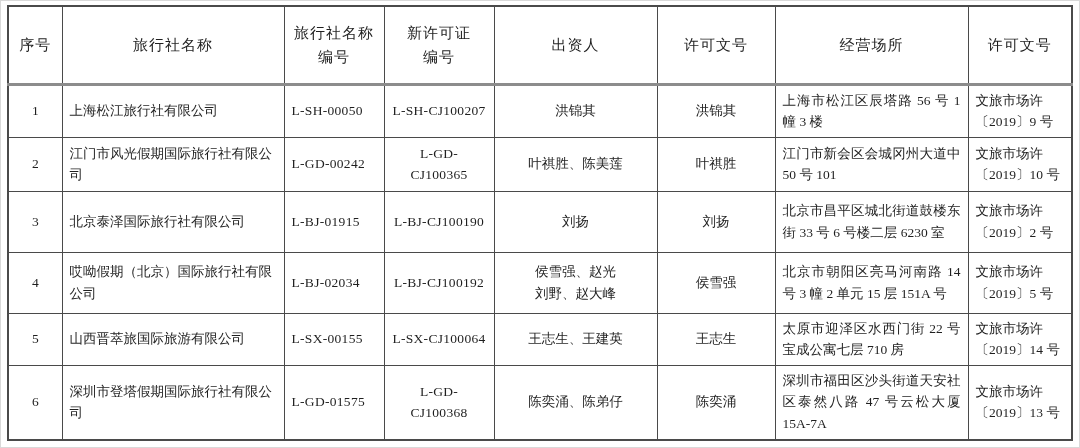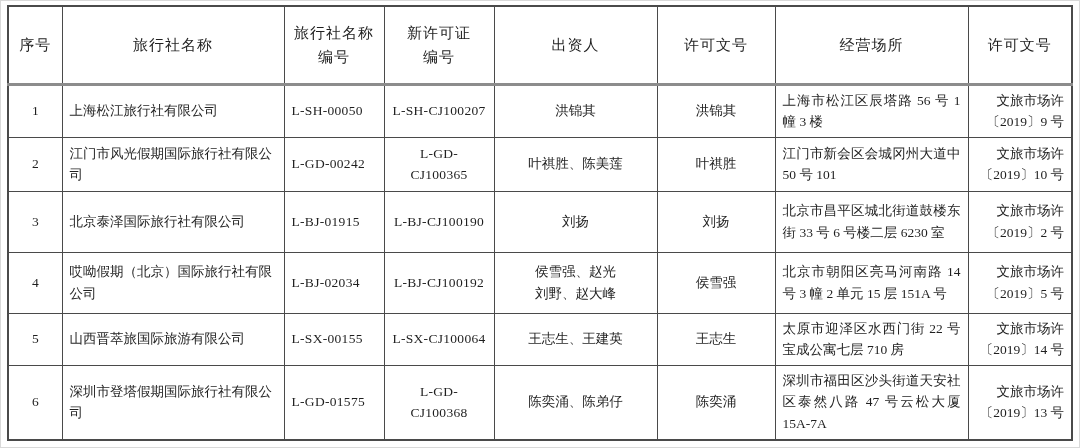--- a/index.html
+++ b/index.html
@@ -48,21 +48,21 @@
   th.th-multiline {
     line-height: 2.55;
   }
   td.col-serial   { text-align: center; }
   td.col-agency   { text-align: left; padding-left: 10px; margin-left: 8px; }
   td.col-oldlic   { text-align: left; letter-spacing: 0.3px; }
   td.col-newlic   { text-align: center; letter-spacing: 0.3px; }
   td.col-investor { text-align: center; }
   td.col-legalrep { text-align: center; }
   td.col-premises { text-align: justify; text-justify: inter-ideograph; padding-left: 8px; padding-right: 6px; }
-  td.col-docno    { text-align: right; padding-left: 12px; line-height: 1.75; }
+  td.col-docno    { text-align: left; padding-left: 12px; line-height: 1.75; }
   
   tr.hdr  { height: 78px; padding-left: 24px; }
   tr.r0   { height: 53px; }
   tr.r1   { height: 54px; }
   tr.r2   { height: 61px; }
   tr.r3   { height: 61px; }
   tr.r4   { height: 48px; }
   tr.r5   { height: 54px; }
 </style>
 </head>

